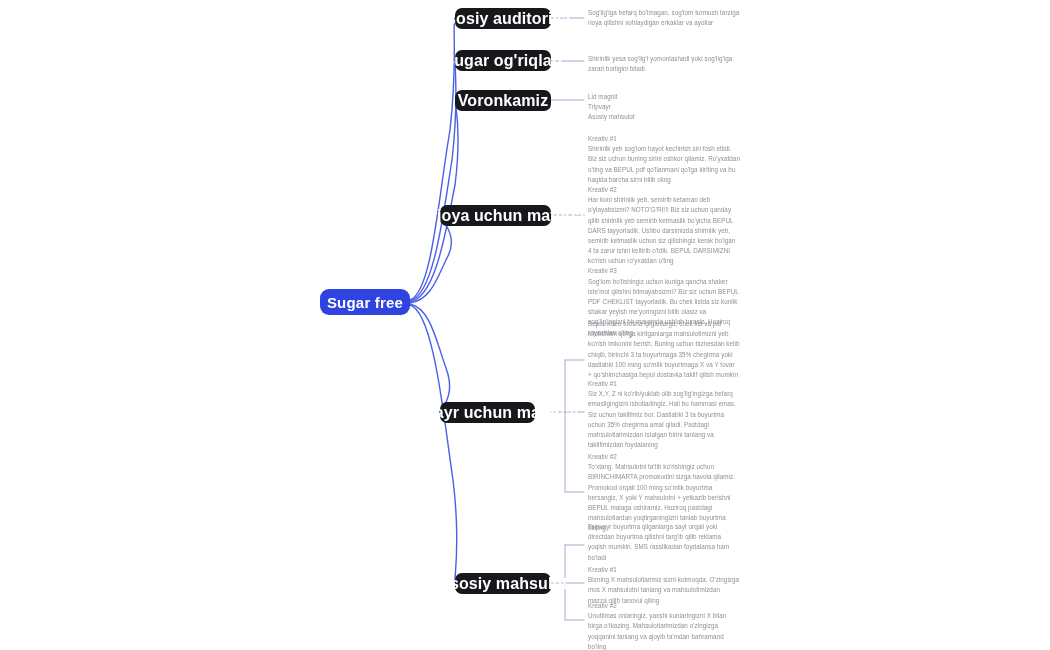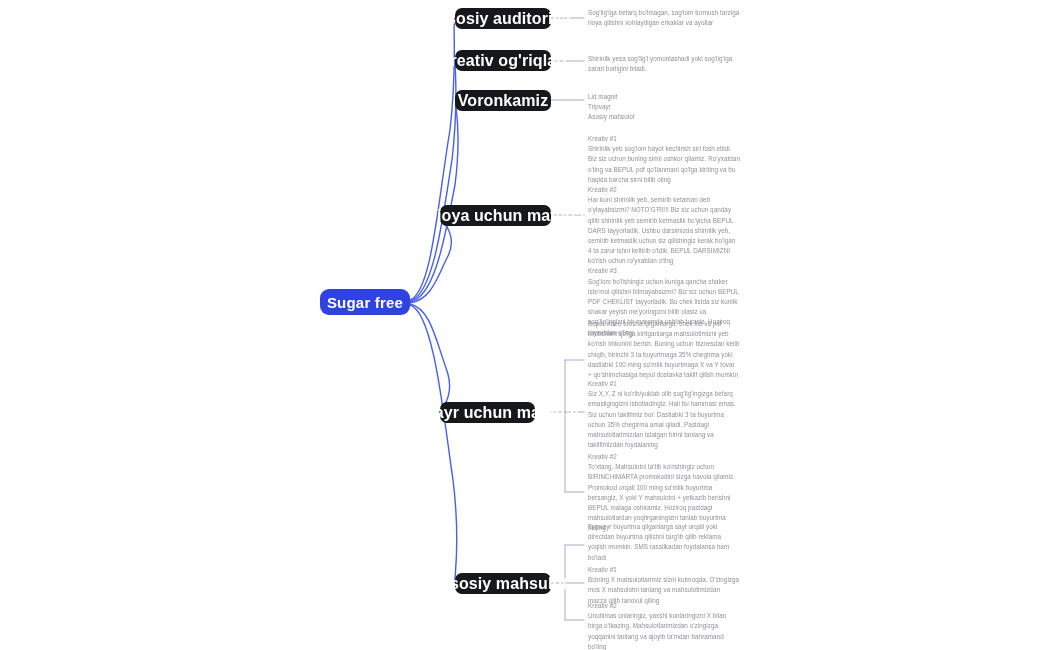--- a/index.html
+++ b/index.html
@@ -86,21 +86,21 @@
 
   <div class="node root-node" style="left:320px; top:289px; width:90px; height:26px;">
     <span>Sugar free</span>
   </div>
 
   <div class="node branch-node" style="left:455px; top:8px; width:96px; height:21px;">
     <span>Asosiy auditoriya</span>
   </div>
 
   <div class="node branch-node" style="left:455px; top:50px; width:96px; height:21px;">
-    <span>Kreativ og'riqlari</span>
+    <span>Sugar og'riqlari</span>
   </div>
 
   <div class="node branch-node" style="left:455px; top:90px; width:96px; height:21px;">
     <span>Voronkamiz</span>
   </div>
 
   <div class="node branch-node" style="left:440px; top:205px; width:111px; height:21px;">
     <span>Lid rioya uchun material</span>
   </div>
 

